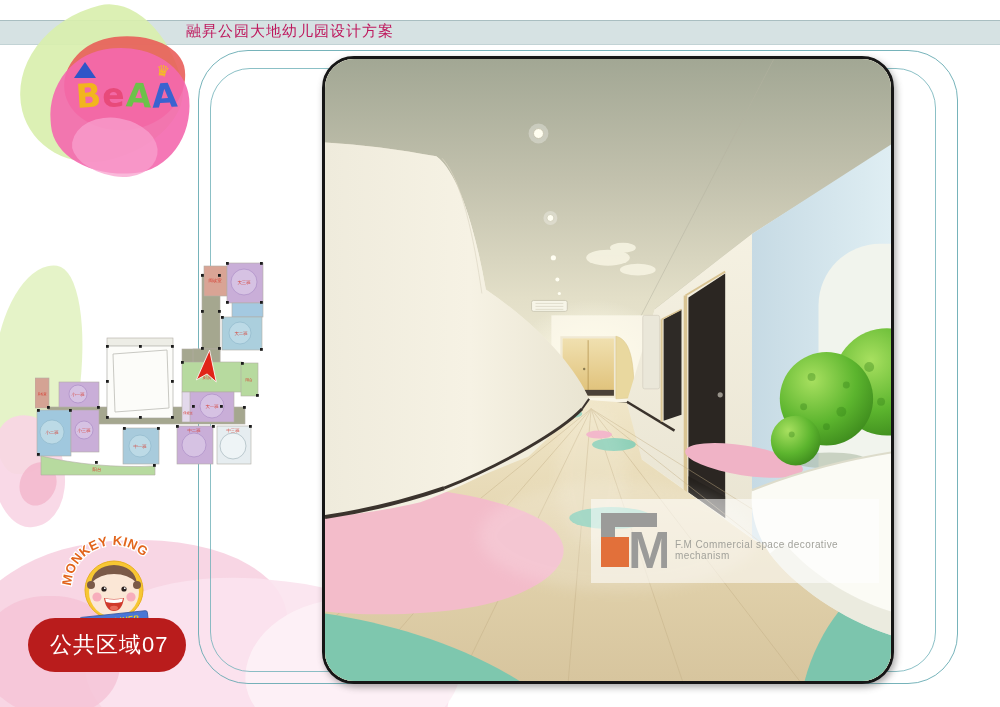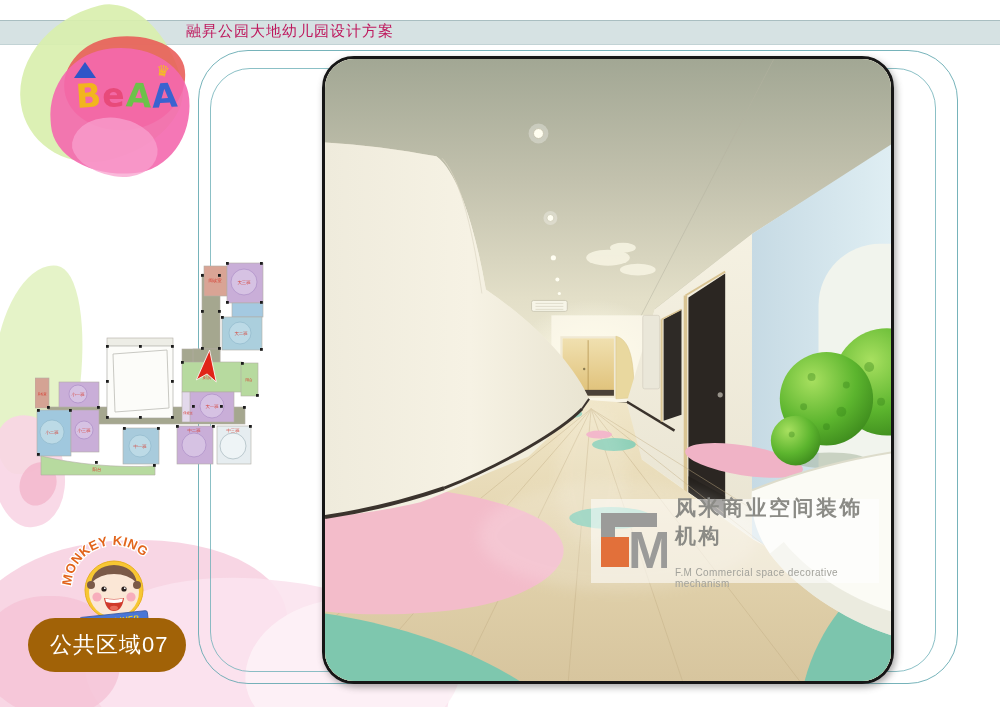--- a/index.html
+++ b/index.html
@@ -53,21 +53,21 @@
   
   .render-box{left:322px;top:56px;width:566px;height:622px;border:3px solid #161616;
               border-radius:32px;overflow:hidden;background:#f2eedd;
               box-shadow:2px 3px 7px rgba(60,60,60,.45);}
   .watermark{left:266px;top:440px;width:288px;height:84px;background:rgba(255,255,255,.55);
              display:flex;align-items:center;}
   .wm-texts{margin-left:8px;}
   .wm-cn{display:block;font-size:21px;font-weight:bold;color:#8b8b86;letter-spacing:2.5px;}
   .wm-en{display:block;font-size:10px;color:#a2a29b;margin-top:17px;letter-spacing:.4px;}
   
-  .pill{left:28px;top:618px;width:158px;height:54px;background:#a16207;border-radius:27px;
+  .pill{left:28px;top:618px;width:158px;height:54px;background:#b91c1c;border-radius:27px;
         color:#ffffff;font-size:22px;letter-spacing:1px;line-height:54px;padding-left:22px;
         box-sizing:border-box;}
 </style>
 </head>
 <body>
 
 <div id="canvas">
 
   <div class="abs header-bar"></div>
 
@@ -360,21 +360,20 @@
 
     
     <div class="abs watermark">
       <svg width="66" height="62" viewBox="0 0 66 62" style="margin-left:10px;flex:none;">
         <rect x="0" y="3" width="56" height="14" fill="#9b9b99"></rect>
         <rect x="0" y="17" width="14" height="10" fill="#9b9b99"></rect>
         <rect x="0" y="27" width="28" height="30" fill="#e2703a"></rect>
         <text x="27" y="58" font-size="52" font-weight="bold" fill="#9b9b99" font-family="Liberation Sans, sans-serif">M</text>
       </svg>
       <div class="wm-texts">
-        <span class="wm-cn">风米商业空间装饰机构</span>
         <span class="wm-en">F.M Commercial space decorative mechanism</span>
       </div>
     </div>
   </div>
 
   <svg class="abs" style="left:58px;top:528px;" width="112" height="104" viewBox="0 0 112 104">
     <defs>
         <path id="arcp" d="M13,60 A43,43 0 0 1 99,60"></path>
       </defs>
     <text font-size="13" font-weight="bold" fill="#e2651c" stroke="#ffffff" stroke-width="2.6" style="paint-order:stroke" letter-spacing="0.5" font-family="Liberation Sans, sans-serif">

